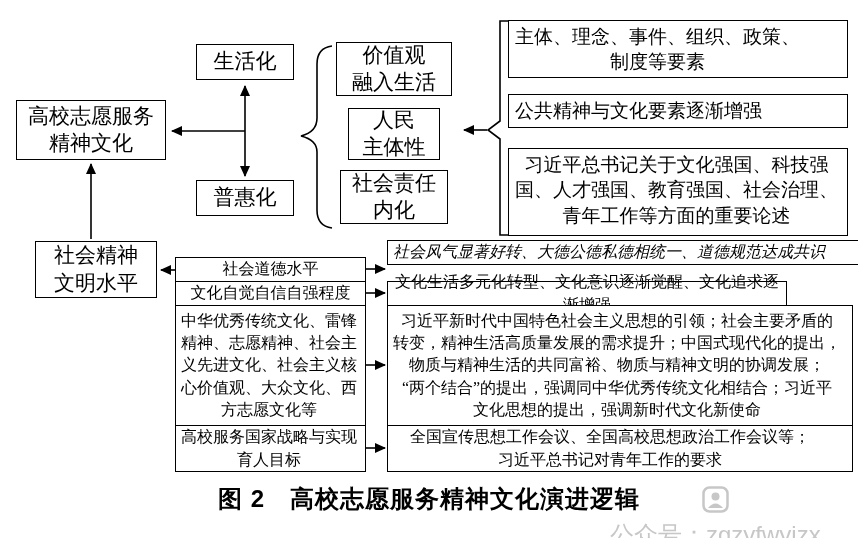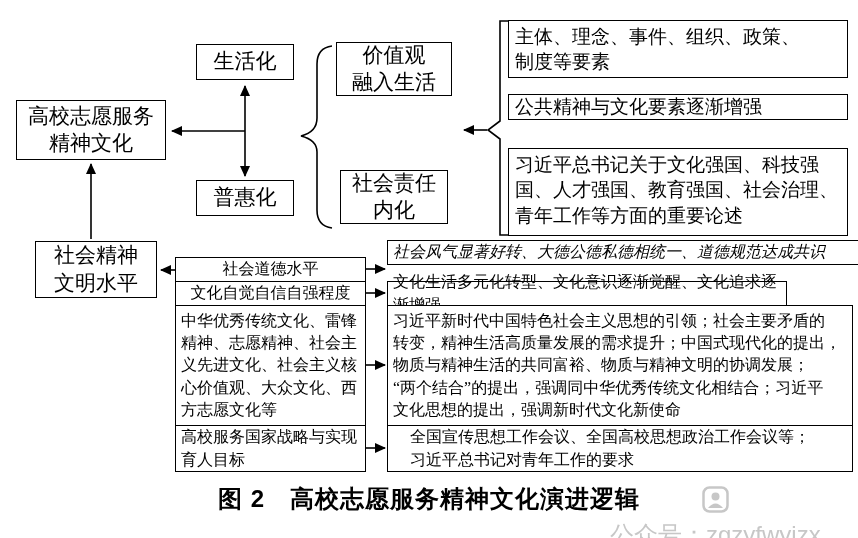--- a/index.html
+++ b/index.html
@@ -7,21 +7,21 @@
   body { font-family:"Liberation Serif", serif; color:#000; }
   .canvas { position:relative; width:858px; height:538px; background:#fff; overflow:hidden; }
   .overlay { position:absolute; left:0; top:0; }
   .ln { stroke:#000; stroke-width:1.6; fill:none; }
   .dashed { stroke-dasharray:3 3; }
   .box {
     position:absolute; border:1.5px solid #000; background:#fff;
     display:flex; align-items:center; justify-content:center;
     text-align:center; white-space:pre-line; line-height:1.3; color:#000;
   }
-  .left { justify-content:flex-start; text-align:left; }
+  .left { justify-content:flex-start; text-align:center; }
   .fs21 { font-size:21px; }
   .fs19 { font-size:19px; padding:4px 6px; line-height:1.32; }
   .fs16 { font-size:16px; padding:2px 5px; line-height:1.4; }
   .caption {
     position:absolute; left:0; top:483px; width:858px; text-align:center;
     font-family:"Liberation Sans", sans-serif; font-weight:bold; font-size:24px;
     letter-spacing:1px;
   }
   .watermark {
     position:absolute; left:610px; top:486px; display:flex; align-items:center; gap:6px;
@@ -56,26 +56,28 @@
     <polyline class="ln" points="511,21 500,21 500,121 488,130 500,139 500,235 511,235"></polyline>
   </svg>
 
   <div class="box fs21" style="left:16px; top:100px; width:150px; height:60px;">高校志愿服务
 精神文化</div>
   <div class="box fs21" style="left:196px; top:180px; width:98px; height:36px;">普惠化</div>
   <div class="box fs21" style="left:196px; top:44px; width:98px; height:36px;">生活化</div>
 
   <div class="box fs21" style="left:336px; top:42px; width:116px; height:54px;">价值观
 融入生活</div>
+  <div class="box fs21" style="left:348px; top:108px; width:92px; height:52px;">人民
+主体性</div>
   <div class="box fs21" style="left:340px; top:170px; width:108px; height:54px;">社会责任
 内化</div>
 
   <div class="box fs19 left" style="left:508px; top:20px; width:340px; height:58px;">主体、理念、事件、组织、政策、
 制度等要素</div>
-  <div class="box fs19 left" style="left:508px; top:94px; width:340px; height:26px;">公共精神与文化要素逐渐增强</div>
+  <div class="box fs19 left" style="left:508px; top:94px; width:340px; height:34px;">公共精神与文化要素逐渐增强</div>
   <div class="box fs19 left" style="left:508px; top:148px; width:340px; height:88px;font-family:Liberation Mono, monospace;">习近平总书记关于文化强国、科技强
 国、人才强国、教育强国、社会治理、
 青年工作等方面的重要论述</div>
 
   <div class="box fs21" style="left:35px; top:241px; width:122px; height:57px;">社会精神
 文明水平</div>
 
   <div class="box fs16" style="left:175px; top:257px; width:191px; height:25px;">社会道德水平</div>
   <div class="box fs16" style="left:175px; top:281px; width:191px; height:25px;">文化自觉自信自强程度</div>
   <div class="box fs16 left" style="left:175px; top:305px; width:191px; height:121px;">中华优秀传统文化、雷锋

